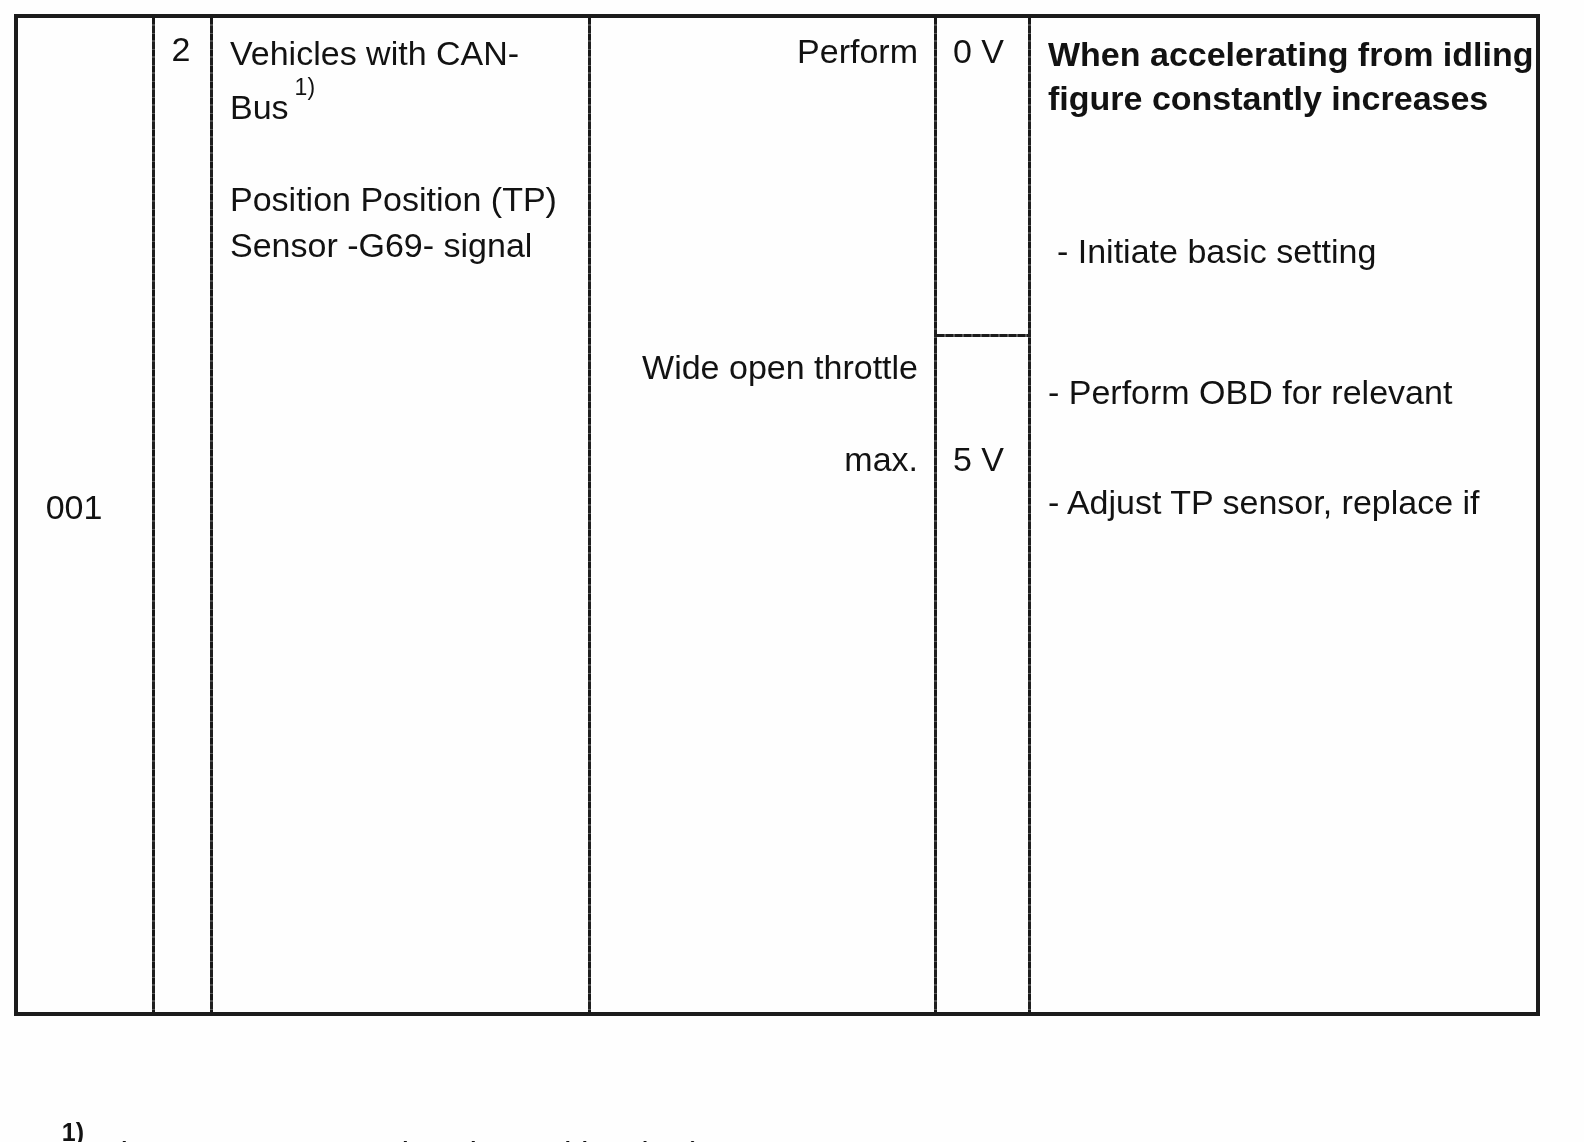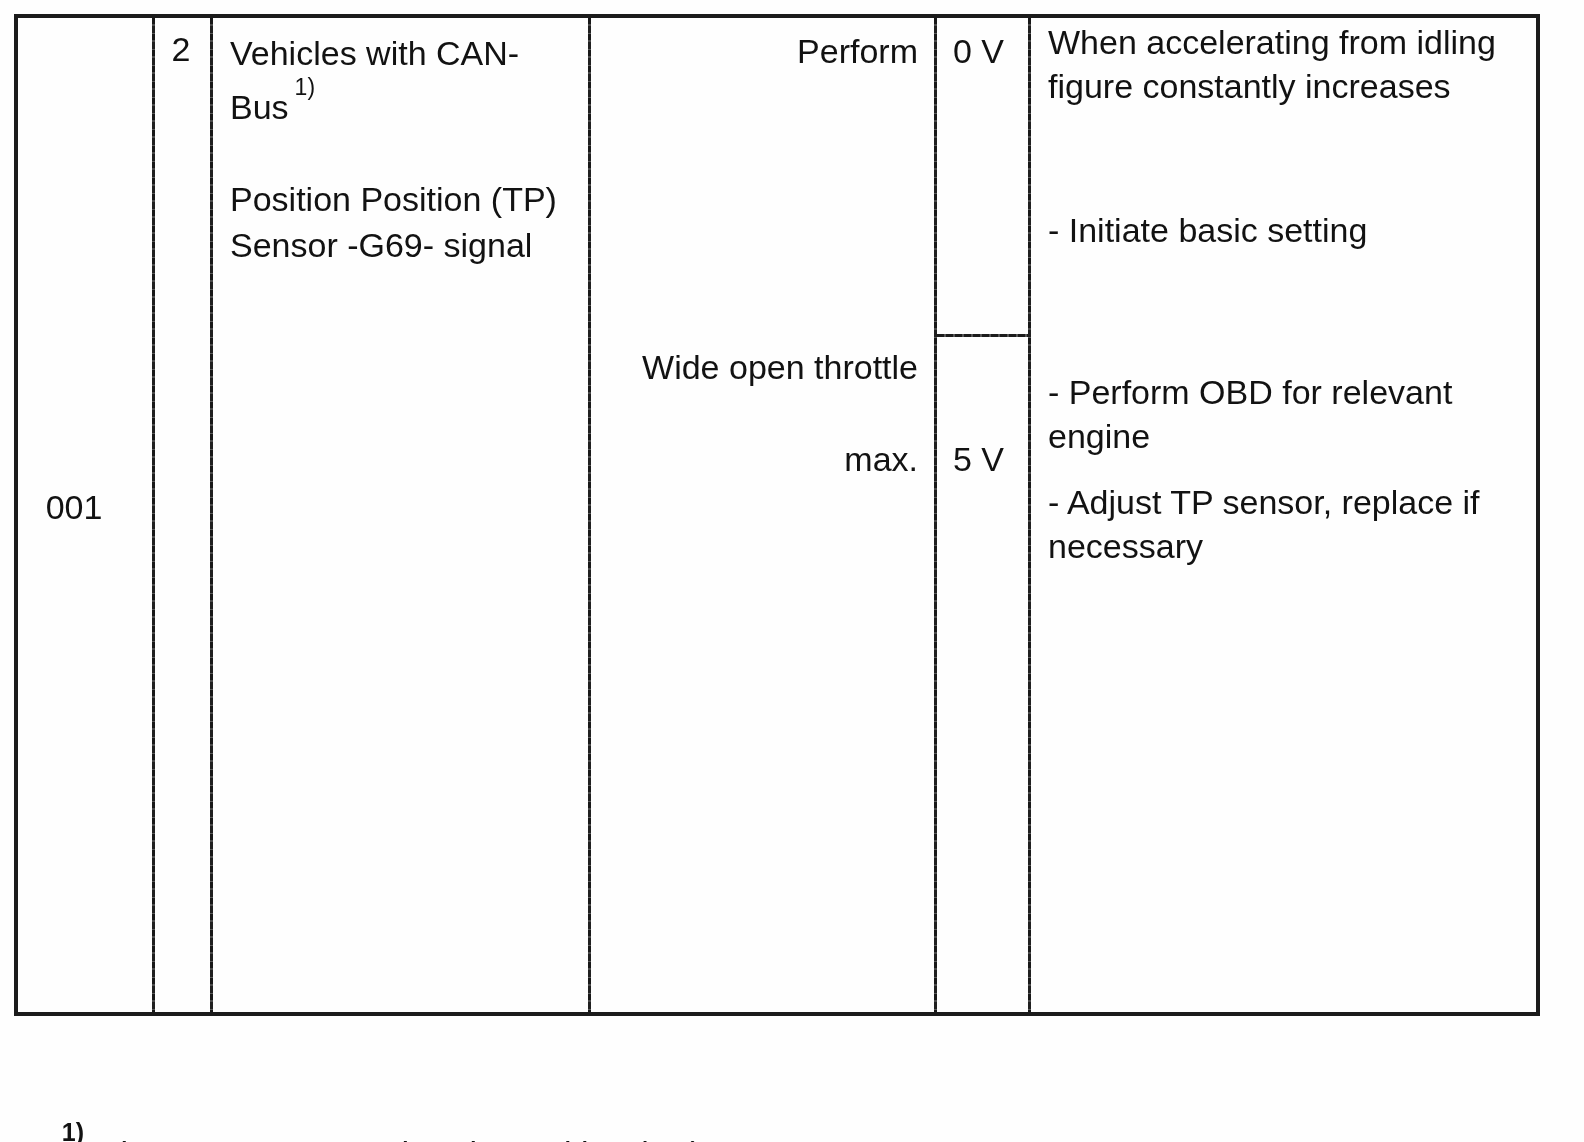--- a/index.html
+++ b/index.html
@@ -70,22 +70,22 @@
   .cond-max    { top: 422px; }
 
   .c-vals { left: 919px; top: 0; width: 114px; height: 100%; }
   .c-vals .val-item { position: absolute; left: 16px; white-space: nowrap; }
   .val-idling { top: 14px; }
   .val-max    { top: 422px; }
 
   .c-notes { left: 1030px; top: 0; width: 486px; height: 100%; }
   .c-notes .note-block { position: absolute; left: 0; }
   .note-line { line-height: 44px; white-space: nowrap; }
-  .nb-intro { top: 2px; }
-  .nb-a1    { top: 190px; }
+  .nb-intro { top: 14px; font-weight: bold; }
+  .nb-a1    { top: 211px; margin-left: 9px; }
   .nb-a2    { top: 352px; }
   .nb-a3    { top: 462px; }
 
   .footnote {
     position: absolute;
     left: 24px;
     top: 1078px;
     line-height: 44px;
     white-space: pre-wrap;
   }
@@ -143,25 +143,23 @@
     <div class="cell c-notes">
       <div class="note-block nb-intro">
         <div class="note-line">When accelerating from idling</div>
         <div class="note-line">figure constantly increases</div>
       </div>
       <div class="note-block nb-a1">
         <div class="note-line">- Initiate basic setting</div>
       </div>
       <div class="note-block nb-a2">
         <div class="note-line">- Perform OBD for relevant</div>
-        <div class="note-line">engine</div>
       </div>
       <div class="note-block nb-a3">
         <div class="note-line">- Adjust TP sensor, replace if</div>
-        <div class="note-line">necessary</div>
       </div>
     </div>
 
   </div>
 
   <div class="footnote">
     <sup class="fn-ref-big">1)</sup><span>Observe notes on  Throttle Position (TP)  Sensor -G69-</span>
   </div>
 
 </div>

